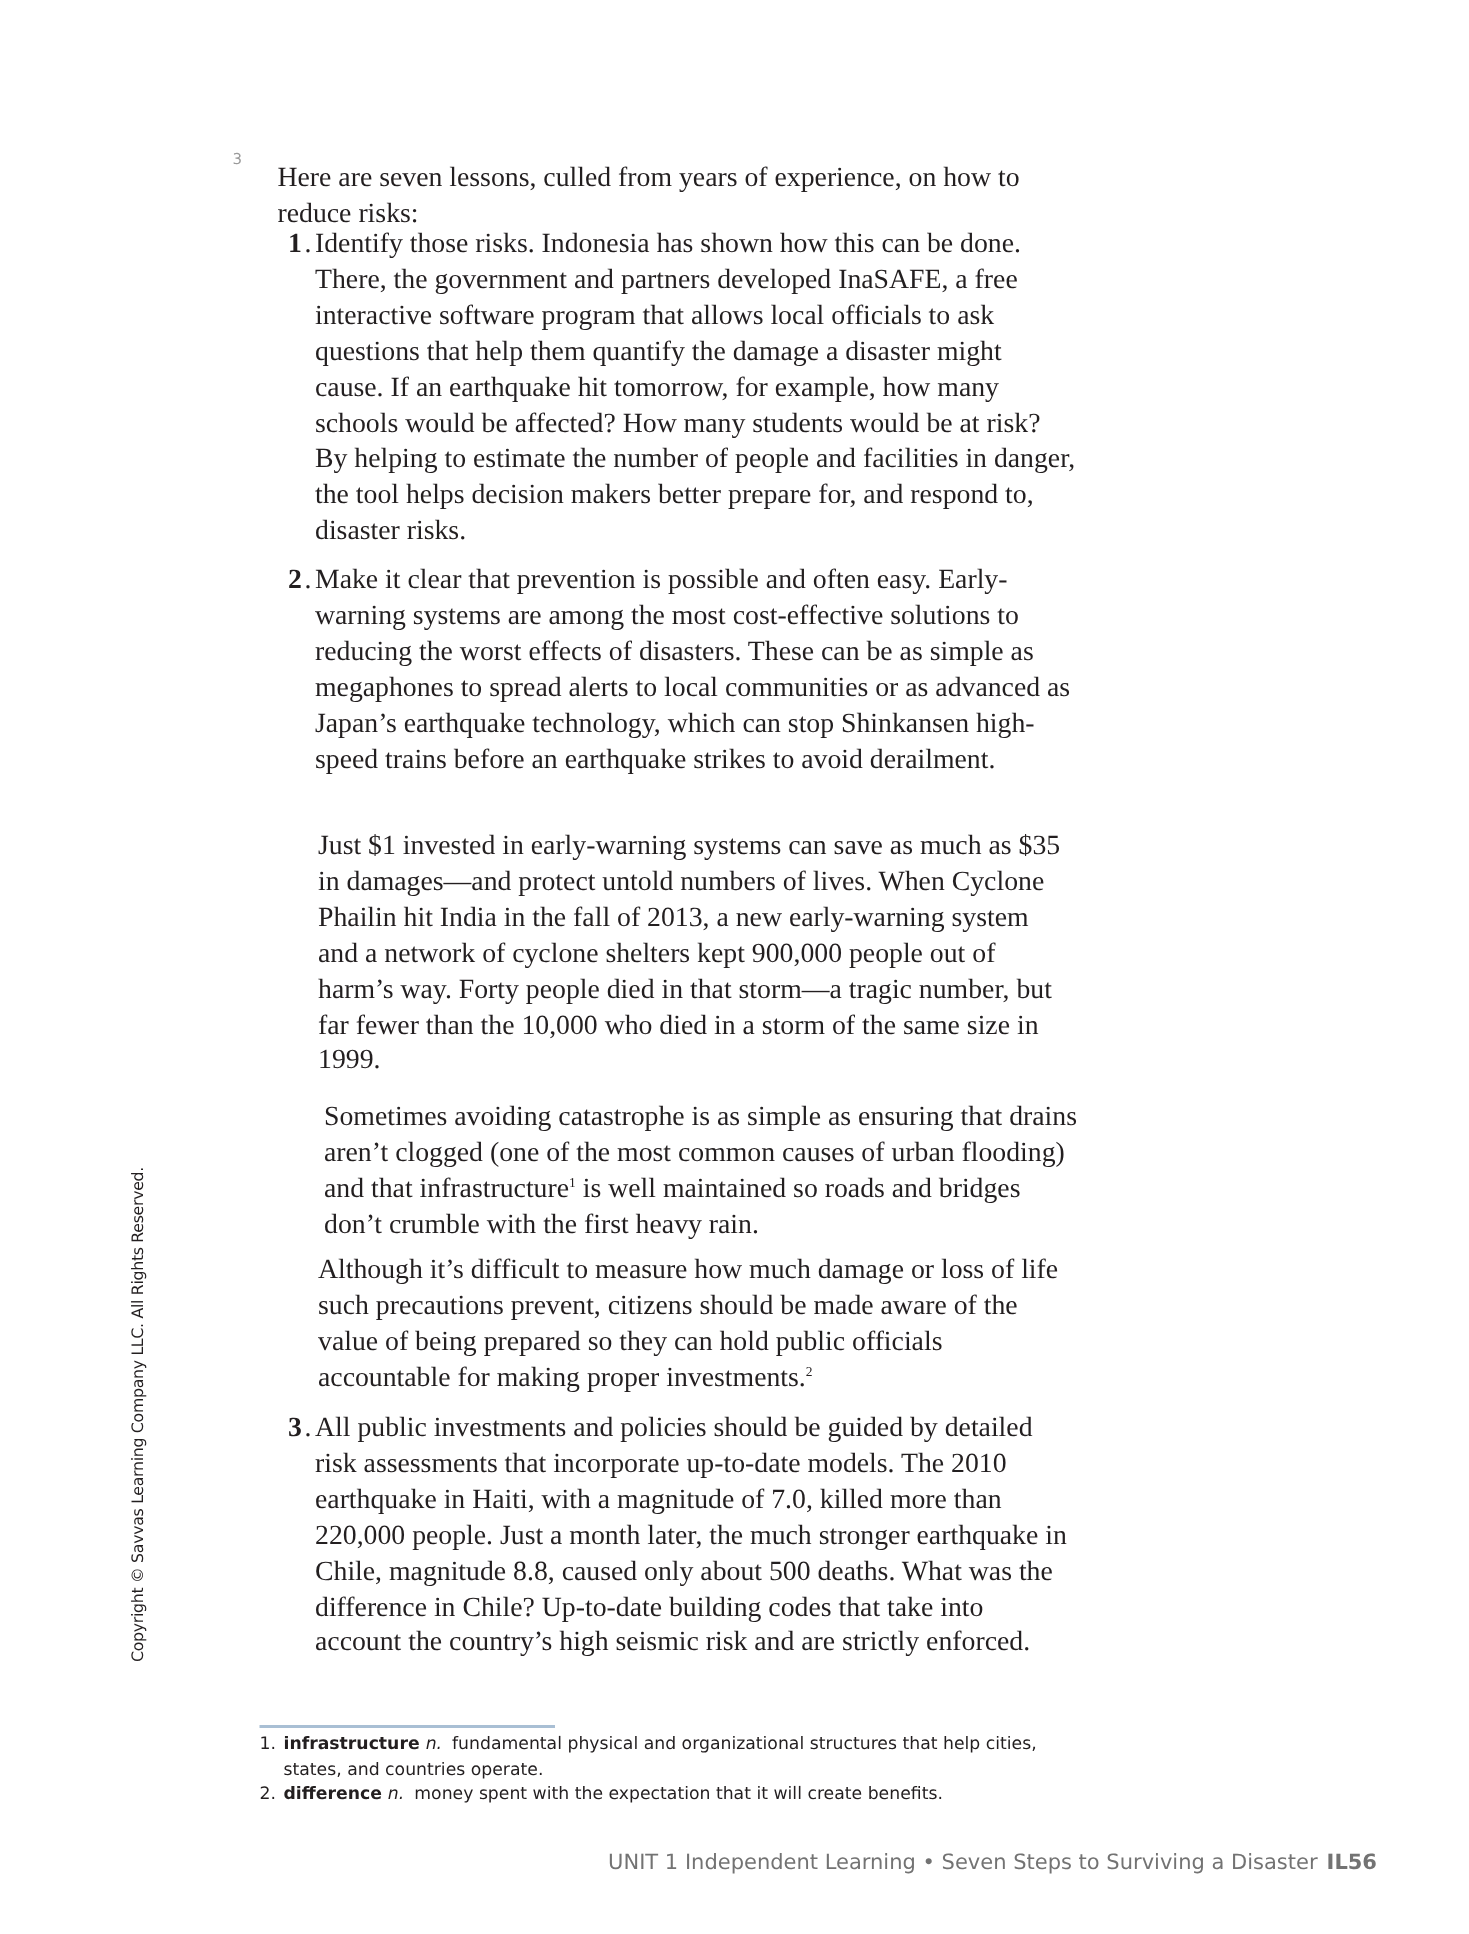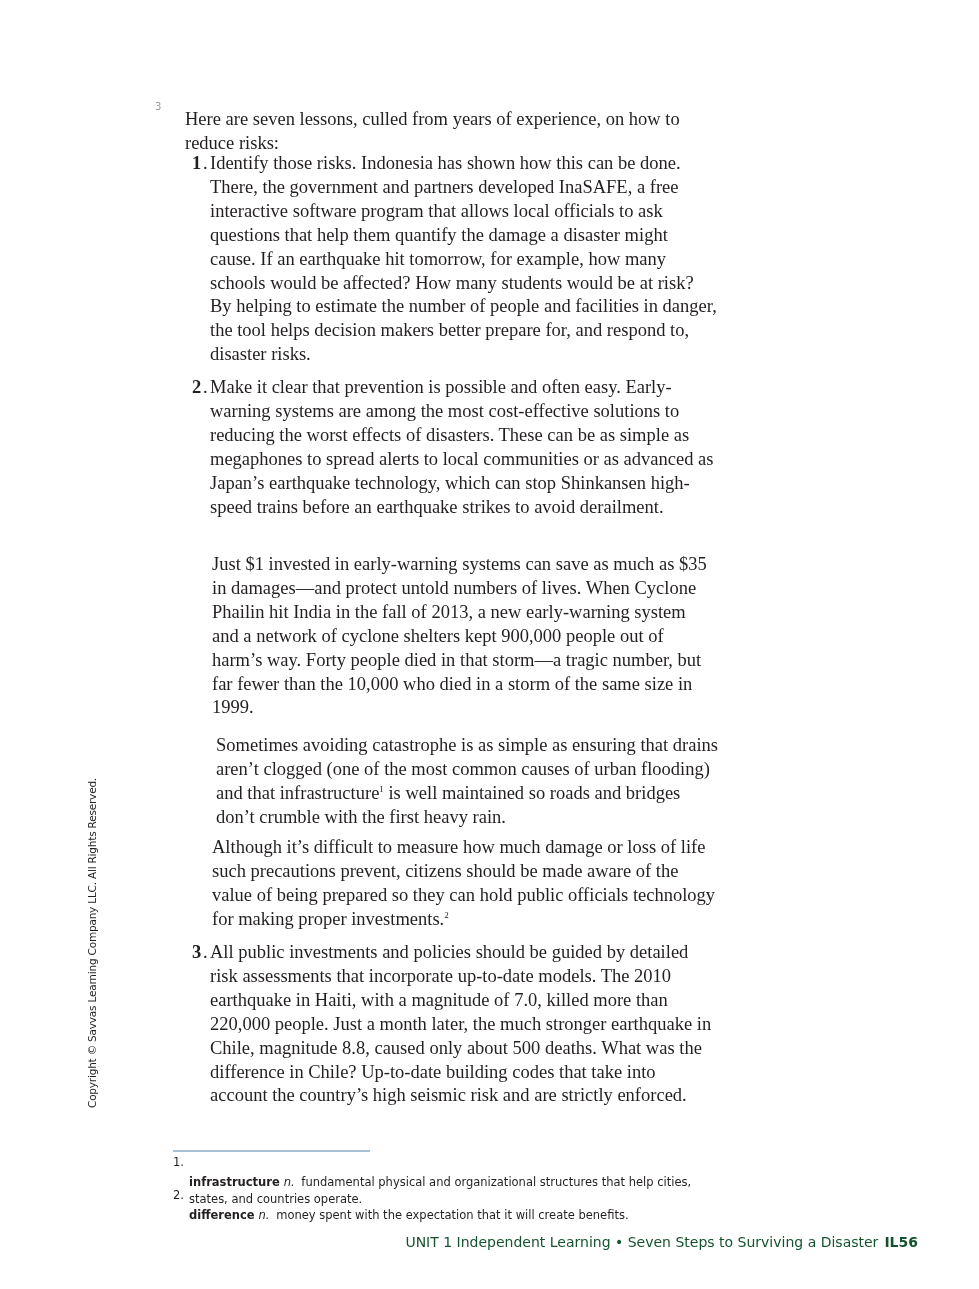--- a/index.html
+++ b/index.html
@@ -15,25 +15,25 @@
   .list-item .dot { position: absolute; left: 11px; top: 0; }
   .list-item .body { margin-left: 18px; display: block; }
   .sub-para { position: absolute; left: 212px; width: 505px; font-size: 18.5px; line-height: 23.9px; }
   sup { font-size: 9px; line-height: 0; vertical-align: 7px; }
 
   .copyright { position: absolute; left: 86px; top: 1108px; transform-origin: 0 0; transform: rotate(-90deg); font-size: 10.5px; white-space: nowrap; color: #231f20; letter-spacing: -0.2px; }
 
   .fn-rule { position: absolute; left: 173px; top: 1150px; width: 197px; height: 2px; background: #a9bfd4; }
   .footnote { position: absolute; left: 173px; font-size: 11.5px; line-height: 16.5px; width: 520px; }
   .footnote .fn-n { position: absolute; left: 0; }
-  .footnote .fn-b { display: block; margin-left: 16px; margin-top: 20px; }
+  .footnote .fn-b { display: block; margin-left: 16px; }
   .footnote b { font-weight: bold; }
   .footnote i { font-style: italic; margin: 0 3px 0 4px; }
 
-  .footer { position: absolute; right: 61px; top: 1234px; font-size: 14px; white-space: nowrap; color: #14532d; }
+  .footer { position: absolute; right: 61px; top: 1234px; font-size: 14px; white-space: nowrap; color: #737373; }
   .footer .page { font-weight: bold; margin-left: 6px; }
 </style>
 </head>
 <body>
 
 <div>
 
   <span class="para-num sans">3</span>
   <p class="para-intro serif" style="margin:12px">Here are seven lessons, culled from years of experience, on how to reduce risks:</p>
 
@@ -46,21 +46,21 @@
   <div class="list-item serif" style="top:376px">
     <span class="num">2</span>
       <span class="dot">.</span>
     <span class="body">Make it clear that prevention is possible and often easy. Early-warning systems are among the most cost-effective solutions to reducing the worst effects of disasters. These can be as simple as megaphones to spread alerts to local communities or as advanced as Japan’s earthquake technology, which can stop Shinkansen high-speed trains before an earthquake strikes to avoid derailment.</span>
   </div>
 
   <p class="sub-para serif" style="margin:0; top:553px">Just $1 invested in early-warning systems can save as much as $35 in damages—and protect untold numbers of lives. When Cyclone Phailin hit India in the fall of 2013, a new early-warning system and a network of cyclone shelters kept 900,000 people out of harm’s way. Forty people died in that storm—a tragic number, but far fewer than the 10,000 who died in a storm of the same size in 1999.</p>
 
   <p class="sub-para serif" style="margin:4px; top:730px"><span>Sometimes avoiding catastrophe is as simple as ensuring that drains aren’t clogged (one of the most common causes of urban flooding) and that infrastructure</span><sup>1</sup><span> is well maintained so roads and bridges don’t crumble with the first heavy rain.</span></p>
 
-  <p class="sub-para serif" style="margin:0; top:836px"><span>Although it’s difficult to measure how much damage or loss of life such precautions prevent, citizens should be made aware of the value of being prepared so they can hold public officials technology for making proper investments.</span><sup>2</sup><span></span></p>
+  <p class="sub-para serif" style="margin:0; top:836px"><span>Although it’s difficult to measure how much damage or loss of life such precautions prevent, citizens should be made aware of the value of being prepared so they can hold public officials accountable for making proper investments.</span><sup>2</sup><span></span></p>
 
   <div class="list-item serif" style="top:941px">
     <span class="num">3</span>
       <span class="dot">.</span>
     <span class="body">All public investments and policies should be guided by detailed risk assessments that incorporate up-to-date models. The 2010 earthquake in Haiti, with a magnitude of 7.0, killed more than 220,000 people. Just a month later, the much stronger earthquake in Chile, magnitude 8.8, caused only about 500 deaths. What was the difference in Chile? Up-to-date building codes that take into account the country’s high seismic risk and are strictly enforced.</span>
   </div>
 
   <div class="fn-rule"></div>
 
   <div class="footnote sans" style="top:1154px">

